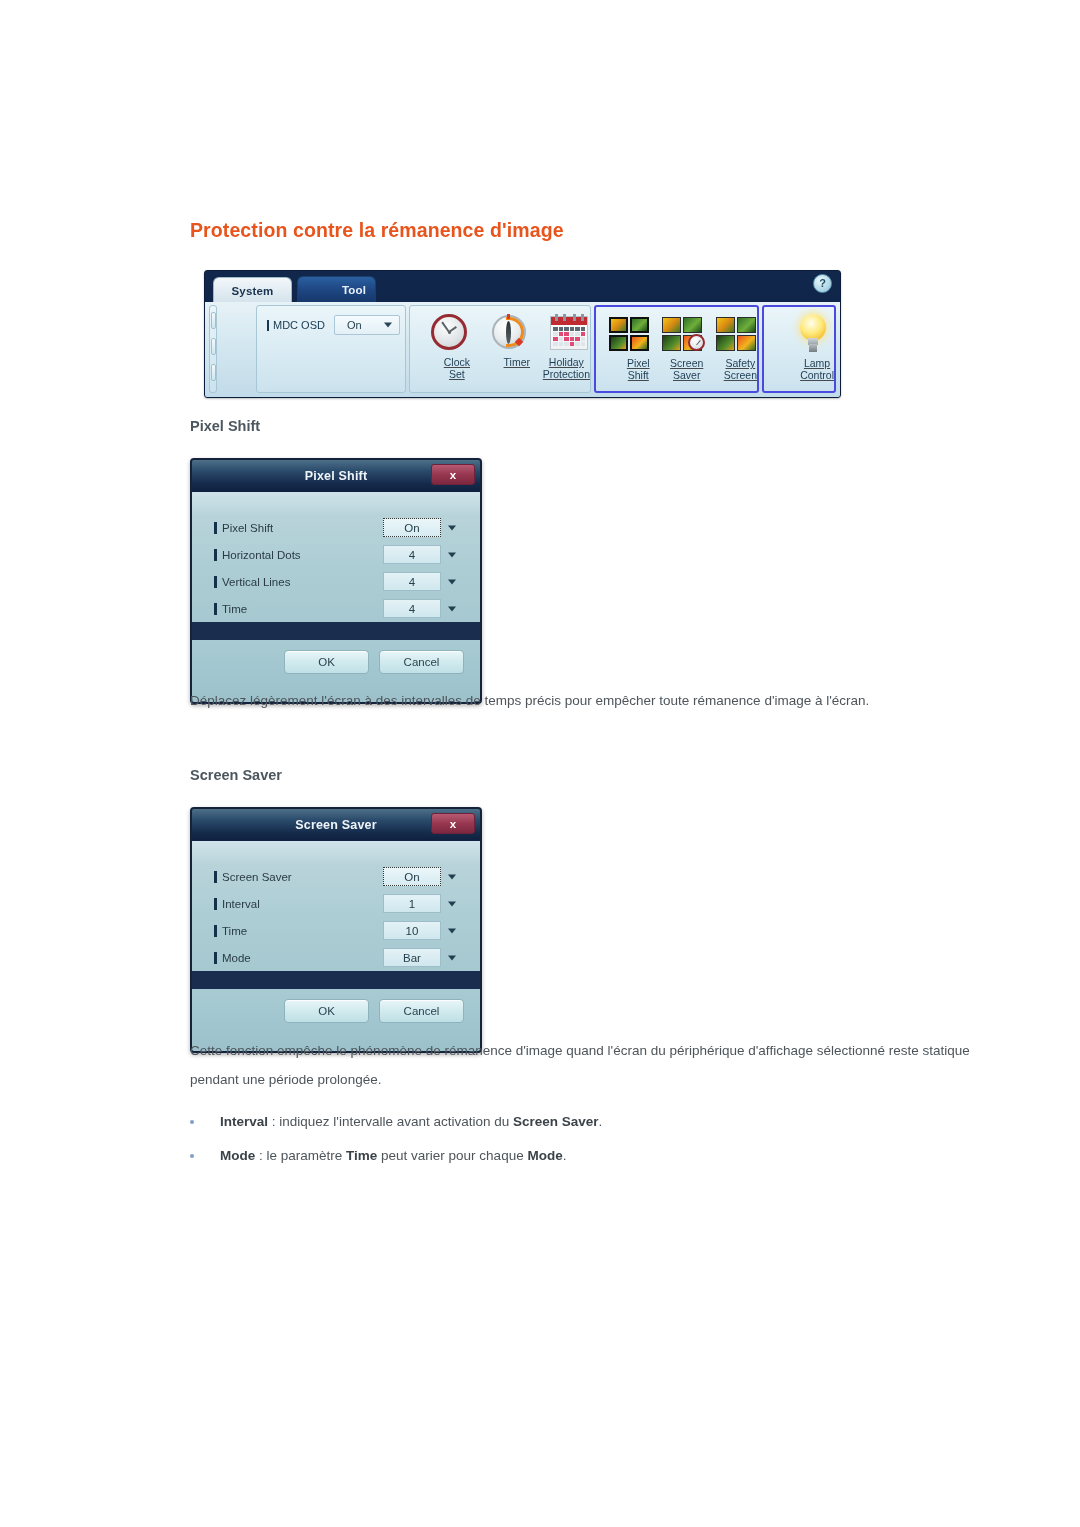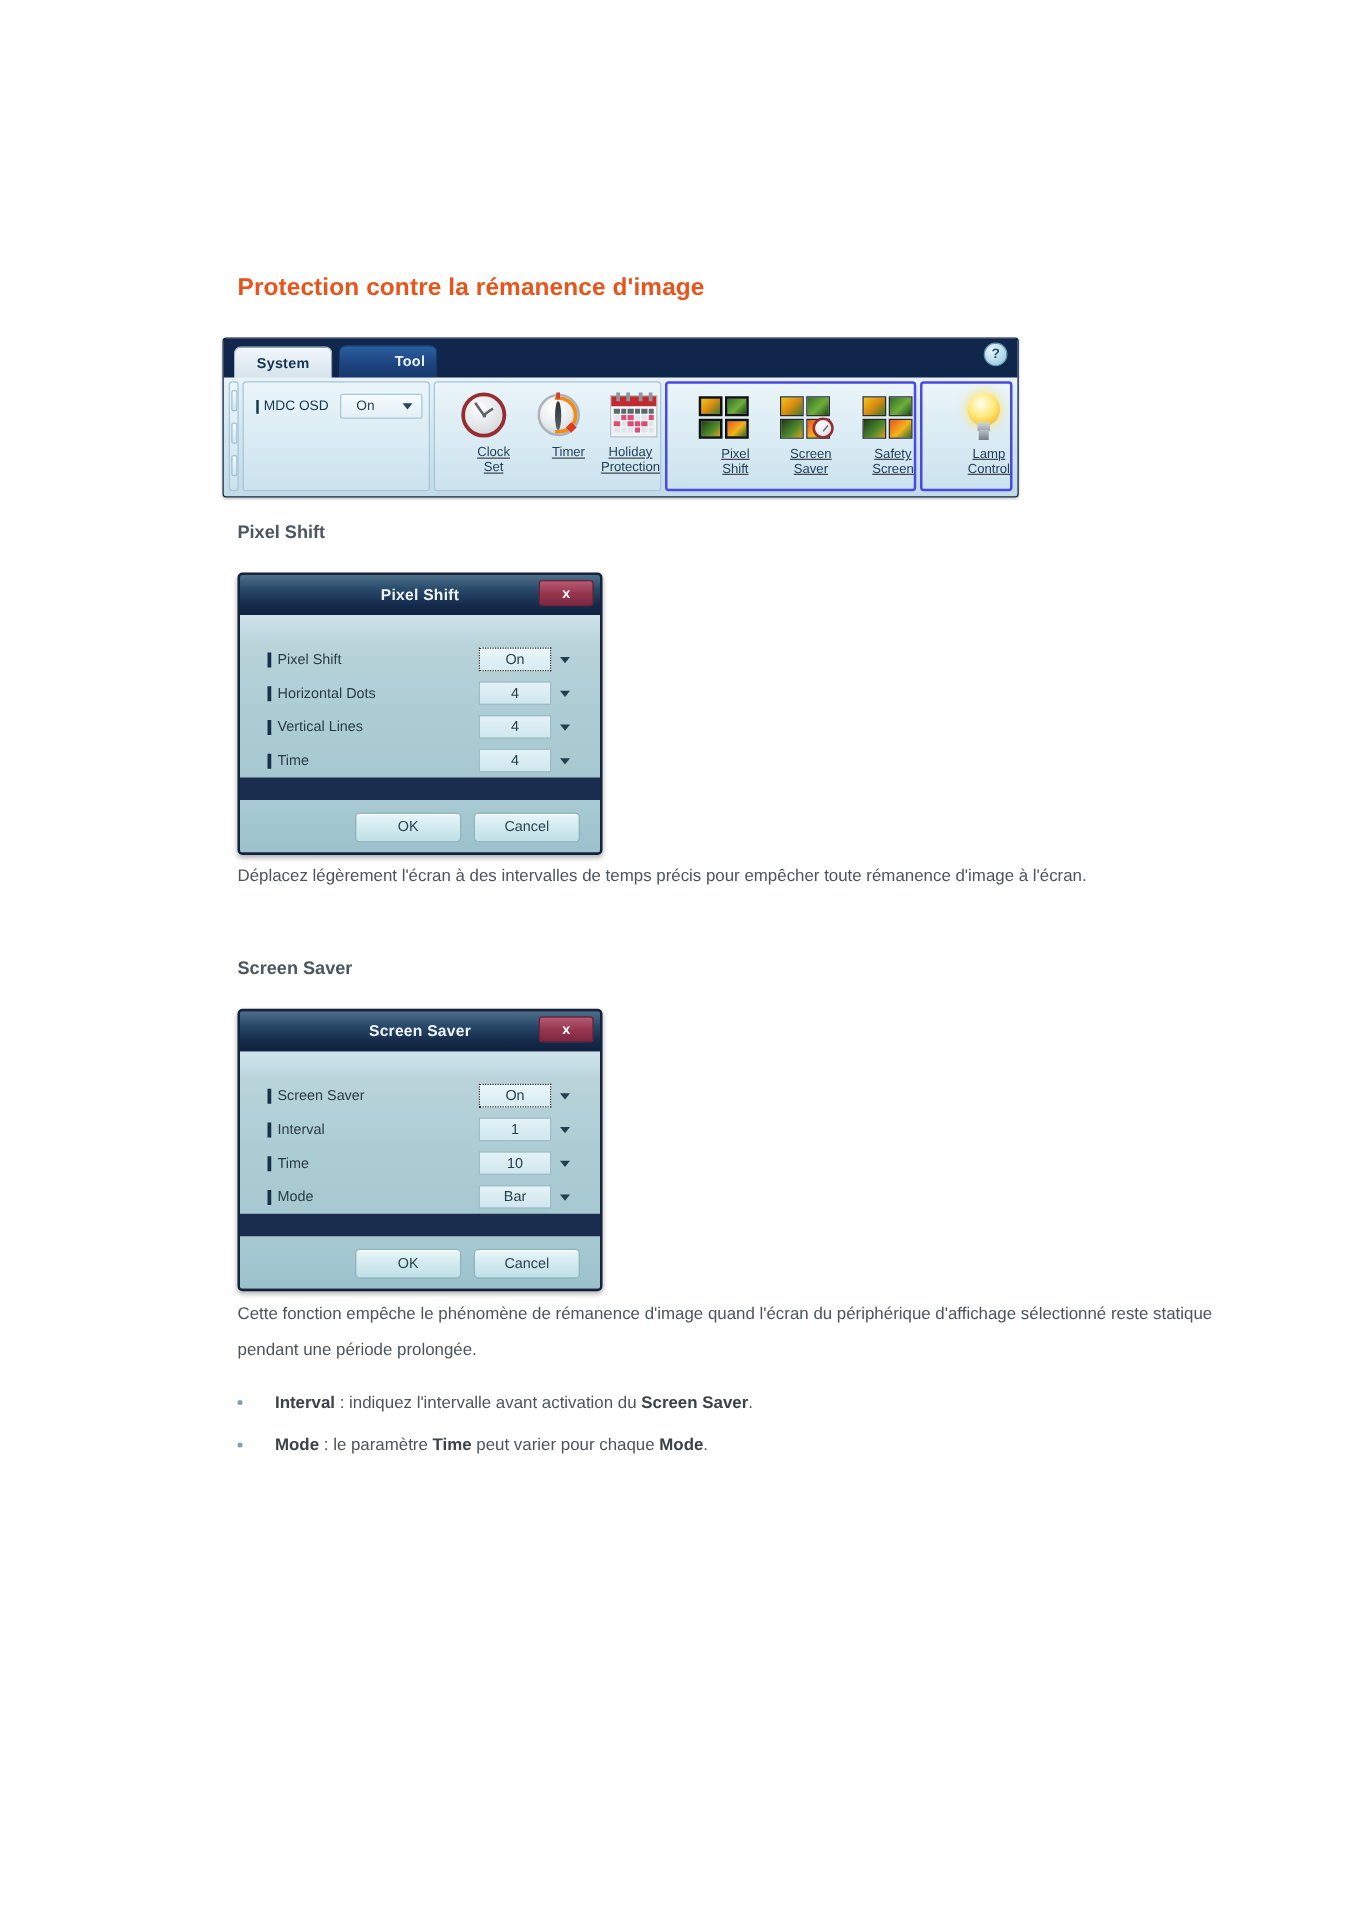--- a/index.html
+++ b/index.html
@@ -17,21 +17,21 @@
 
   
   .doc-title{
     position:absolute; left:190px; top:219px;
     font-size:19.5px; font-weight:bold; color:#e8541b;
     letter-spacing:.1px; white-space:nowrap;
   }
 
   
   .ribbon{
-    position:absolute; left:178px; top:270px;
+    position:absolute; left:204px; top:270px;
     width:637px; height:128px;
     background:linear-gradient(180deg,#11274c 0%,#0d2347 40%,#14325f 100%);
     border:1px solid #0c1d3b;
     border-radius:3px;
     overflow:hidden;
     box-shadow:0 1px 2px rgba(0,0,0,.25);
   }
   .ribbon-tabs{
     position:absolute; left:0; top:0; width:100%; height:31px;
   }
@@ -77,21 +77,21 @@
     border-radius:3px;
     position:relative;
     display:flex; align-items:flex-start;
   }
   .group.sliver{ width:8px; flex:0 0 8px; overflow:hidden;}
   .group.sliver .sliverbar{
     position:absolute; left:1px; width:5px; height:17px;
     background:linear-gradient(180deg,#f4fafc,#cfe6f0);
     border:1px solid #9ec1d2; border-radius:2px;
   }
-  .group.osd{ width:150px; flex:0 0 150px; padding:9px 0 4px 10px; display:block;}
+  .group.osd{ width:150px; flex:0 0 150px; padding:9px 0 4px 10px; display:block;margin-left:36px;}
   .group.clock{ width:182px; flex:0 0 182px; }
   .group.protect{ flex:1 1 auto; border:2px solid #4a4ae0; border-radius:3px; }
   .group.lamp{ width:74px; flex:0 0 74px; border:2px solid #4a4ae0; border-radius:3px;}
 
   .osd-row{ display:flex; align-items:center; gap:9px; }
   .osd-label{ font-size:11px; color:#16384f; white-space:nowrap; display:flex; align-items:center;}
   .osd-label .bar{ display:inline-block; width:2px; height:11px; background:#16384f; margin-right:4px;}
   .osd-combo{
     width:66px; height:20px; border:1px solid #a9c7d7; border-radius:2px;
     background:linear-gradient(180deg,#f5fbfd,#e3f0f6);
@@ -234,21 +234,21 @@
   .fctl.focus .box{
     border:1px dotted #333; background:linear-gradient(180deg,#eaf6f9,#d7ecf2);
   }
   .fctl .caret{
     position:absolute;right:2px;top:50%;transform:translateY(-50%);
     width:0;height:0;border-left:4.5px solid transparent;border-right:4.5px solid transparent;
     border-top:5.5px solid #21404f;
   }
   .dlg-foot{
     background:linear-gradient(180deg,#a8cbd3,#9cc1cb);
-    padding:10px 16px 8px 16px;
+    padding:10px 16px 28px 16px;
     display:flex;justify-content:flex-end;gap:10px;
   }
   .btn{
     width:85px;height:24px;border-radius:4px;
     background:linear-gradient(180deg,#e9f6f8 0%,#d3ebef 45%,#bfe0e6 100%);
     border:1px solid #8fb3bd;
     font-size:11.5px;color:#2b4450;
     display:flex;align-items:center;justify-content:center;
     box-shadow:inset 0 1px 0 rgba(255,255,255,.8);
   }

